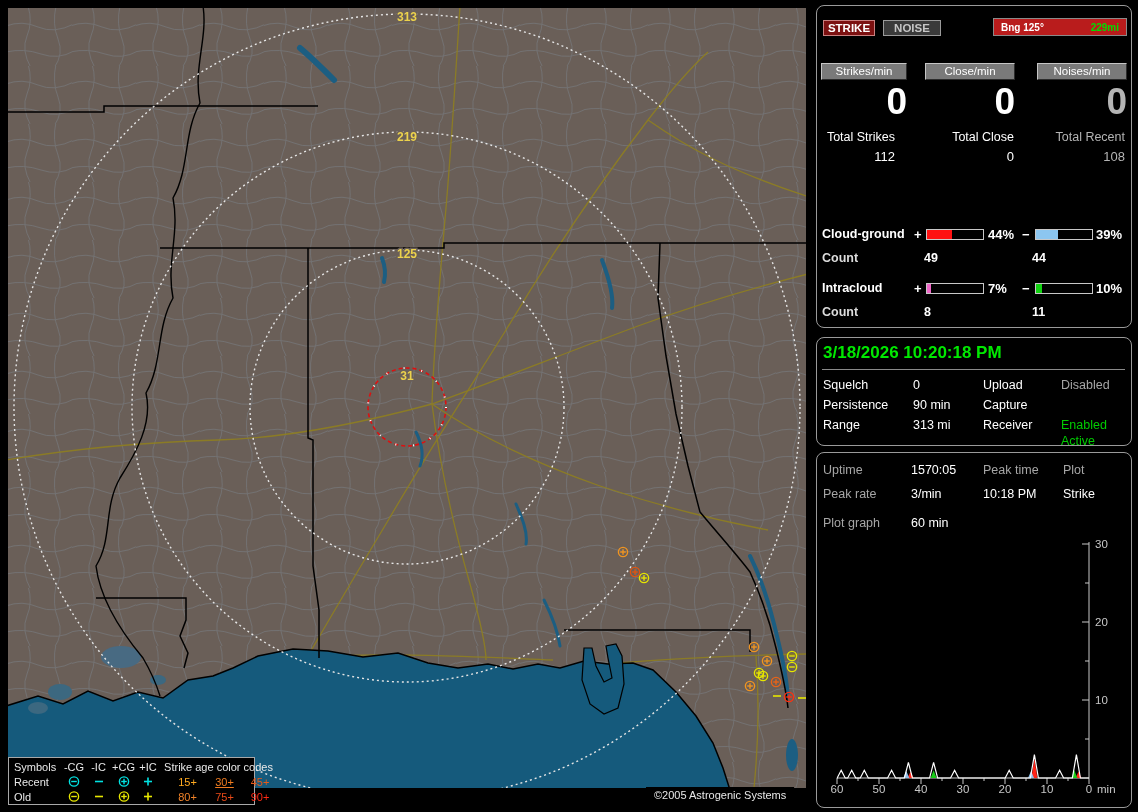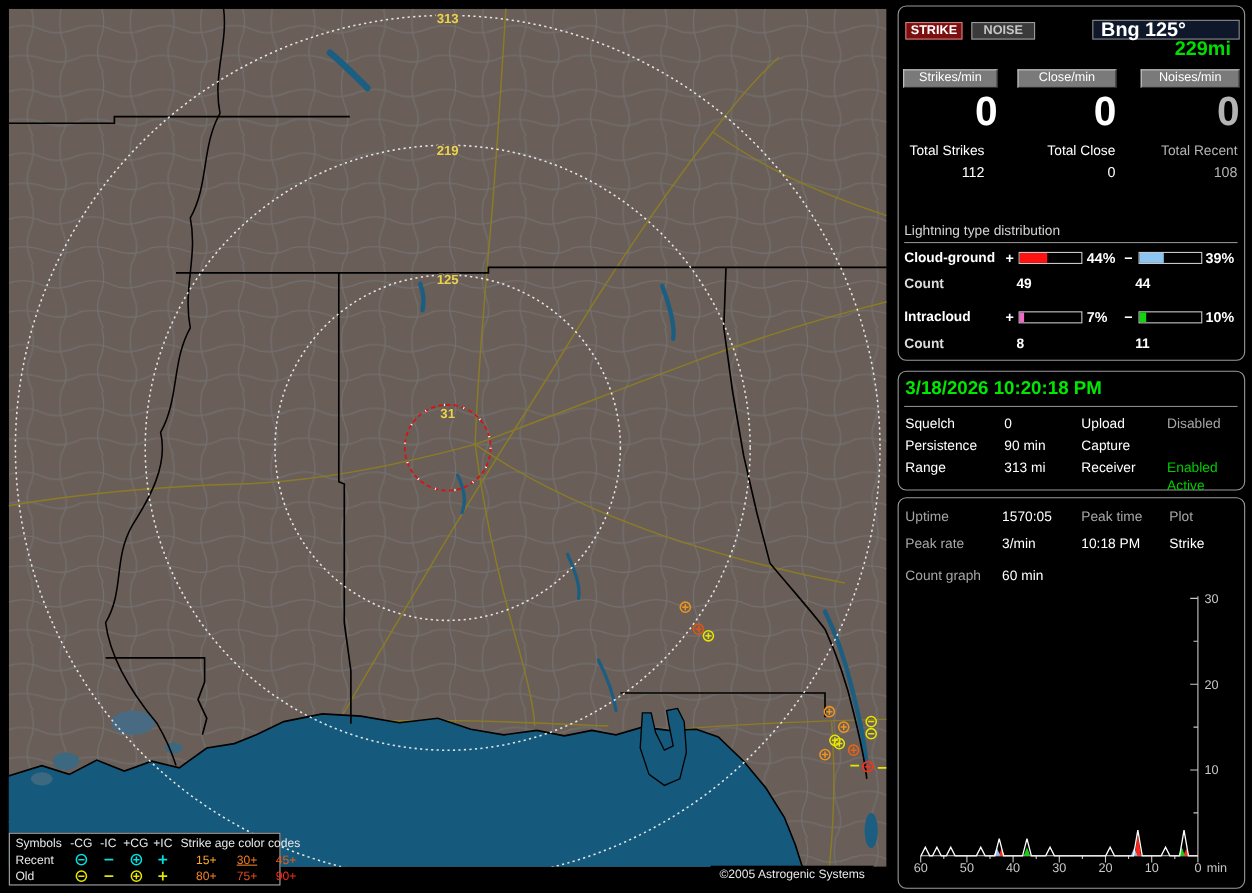--- a/index.html
+++ b/index.html
@@ -17,21 +17,21 @@
           grid-auto-rows:15px;align-items:center;font-size:11px;color:#e8e8e8;padding:1px 2px 0 5px;}
   #legend .tc{text-align:center;}
   #legend svg{display:block;margin:0 auto;}
   
   .panelbox{left:816px;width:316px;background:#000;border:1px solid #9a9a9a;border-radius:8px;box-sizing:border-box;}
   #box-top{top:5px;height:323px;}
   #box-status{top:337px;height:109px;}
   #box-stats{top:452px;height:356px;}
   .btnS{background:#7c1010;border:1px solid #c88080;color:#fff;font-weight:bold;font-size:11.5px;text-align:center;line-height:14px;height:16px;box-sizing:border-box;cursor:pointer;}
   .btnN{background:#3a3a3a;border:1px solid #9a9a9a;color:#c6c6c6;font-weight:bold;font-size:11.5px;text-align:center;line-height:14px;height:16px;box-sizing:border-box;cursor:pointer;}
-  .bngbox{background:#0f172a;border:1px solid #8a8a8a;height:18px;line-height:17px;font-size:18px;font-weight:bold;box-sizing:border-box;padding:0 7px;}
+  .bngbox{background:#b91c1c;border:1px solid #8a8a8a;height:18px;line-height:17px;font-size:10px;font-weight:bold;box-sizing:border-box;padding:0 7px;}
   .bngbox .b1{color:#fff;}
   .bngbox .b2{color:#00dd00;float:right;}
   .hdrbtn{background:#7a7a7a;border-top:1px solid #c6c6c6;border-left:1px solid #c6c6c6;border-right:1px solid #2c2c2c;border-bottom:1px solid #2c2c2c;
           color:#fff;font-size:11.5px;text-align:center;height:17px;line-height:15px;box-sizing:border-box;cursor:pointer;}
   .bigzero{font-size:37px;font-weight:bold;color:#fff;text-align:right;line-height:38px;}
   .dim{color:#b4b4b4 !important;}
   .tlabel{font-size:12.5px;color:#fff;text-align:right;}
   .tval{font-size:13px;color:#fff;text-align:right;}
   .dtitle{font-size:12.5px;color:#d4d4d4;border-bottom:1px solid #8e8e8e;padding-bottom:3px;}
   .drow-label{font-size:12.5px;font-weight:bold;color:#fff;}
@@ -256,21 +256,20 @@
   <div class="abs bigzero dim" style="left:216px;top:77px;width:94px;">0</div>
 
   <div class="abs tlabel" style="left:2px;top:124px;width:76px;">Total Strikes</div>
   <div class="abs tlabel" style="left:106px;top:124px;width:91px;">Total Close</div>
   <div class="abs tlabel dim" style="left:216px;top:124px;width:92px;">Total Recent</div>
 
   <div class="abs tval" style="left:2px;top:143px;width:76px;">112</div>
   <div class="abs tval" style="left:106px;top:143px;width:91px;">0</div>
   <div class="abs tval dim" style="left:216px;top:143px;width:92px;">108</div>
 
-  <div class="abs dtitle" style="left:5px;top:197px;width:303px;">Lightning type distribution</div>
 
   <div class="abs drow-label" style="left:5px;top:221px;">Cloud-ground</div>
   <div class="abs sign" style="left:97px;top:221px;">+</div>
   <div class="abs bar" style="left:109px;top:223px;width:58px;">
       <div style="width: 44%; background: rgb(255, 18, 18);"></div>
     </div>
   <div class="abs pct" style="left:171px;top:221px;">44%</div>
   <div class="abs sign" style="left:205px;top:221px;">−</div>
   <div class="abs bar" style="left:218px;top:223px;width:58px;">
       <div style="width: 39%; background: rgb(140, 198, 240);"></div>
@@ -318,21 +317,21 @@
 <div id="box-stats" class="abs panelbox">
   <div class="srow">
     <span class="g" style="left:6px;top:10px;">Uptime</span>
     <span class="w" style="left:94px;top:10px;">1570:05</span>
     <span class="g" style="left:166px;top:10px;">Peak time</span>
     <span class="g" style="left:246px;top:10px;">Plot</span>
     <span class="g" style="left:6px;top:34px;">Peak rate</span>
     <span class="w" style="left:94px;top:34px;">3/min</span>
     <span class="w" style="left:166px;top:34px;">10:18 PM</span>
     <span class="w" style="left:246px;top:34px;">Strike</span>
-    <span class="g" style="left:6px;top:63px;">Count graph</span>
+    <span class="g" style="left:6px;top:63px;">Plot graph</span>
     <span class="w" style="left:94px;top:63px;">60 min</span>
   </div>
   <svg id="trend-svg" class="abs" style="left:0;top:82px;" width="314" height="270" viewBox="0 0 314 270">
       <line x1="272" y1="7" x2="272" y2="243" stroke="#c8c8c8" stroke-width="1"></line>
       <line x1="20" y1="243" x2="272" y2="243" stroke="#c8c8c8" stroke-width="1"></line>
       <line x1="265" y1="165" x2="272" y2="165" stroke="#c8c8c8" stroke-width="1"></line>
       <text x="278" y="169" fill="#c8c8c8" font-size="11.5">10</text>
       <line x1="265" y1="87" x2="272" y2="87" stroke="#c8c8c8" stroke-width="1"></line>
       <text x="278" y="91" fill="#c8c8c8" font-size="11.5">20</text>
       <line x1="265" y1="9" x2="272" y2="9" stroke="#c8c8c8" stroke-width="1"></line>

